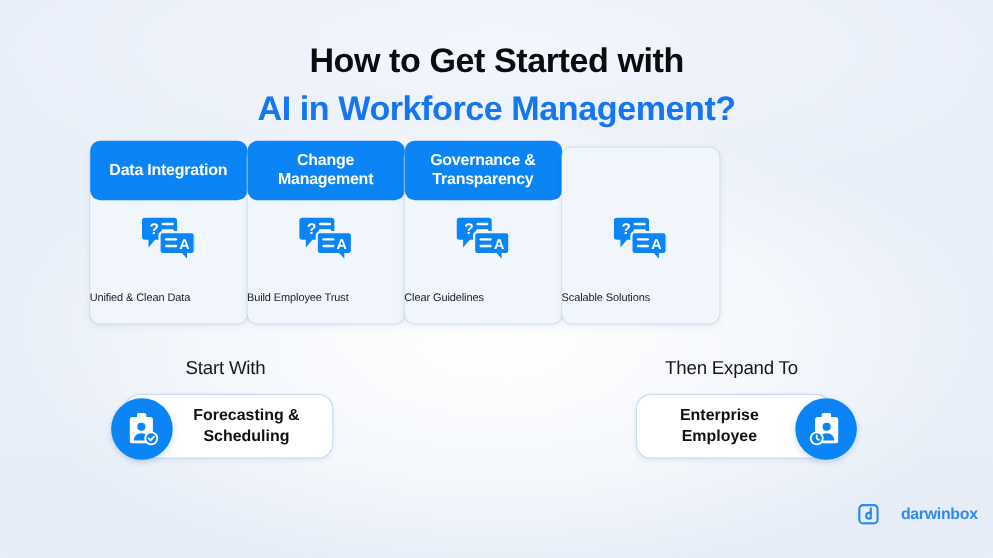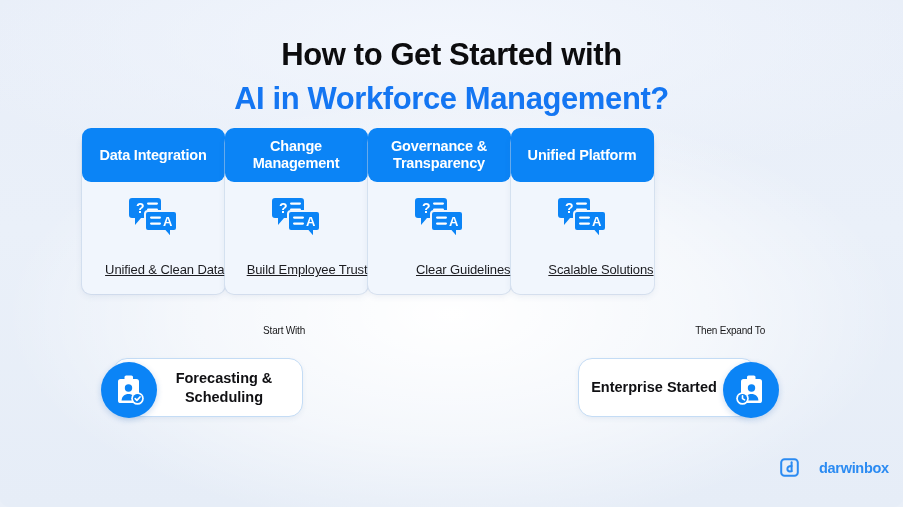--- a/index.html
+++ b/index.html
@@ -95,41 +95,40 @@
     left: 0;
     width: 143px;
     display: flex;
     justify-content: center;
   }
   .card-caption {
     position: absolute;
     bottom: 17px;
     left: 0;
     width: 143px;
-    text-align: right;
-    font-size: 13px;
+    text-align: left;
+    font-size: 10px;
     color: #1c1c20;
     letter-spacing: -0.1px;
-    text-decoration: underline;
   }
 
   
   .flow {
     position: absolute;
     top: 325px;
     left: 0;
     width: 903px;
     height: 125px;
   }
   .flow-label {
     position: absolute;
-    font-size: 10px;
+    font-size: 17px;
     color: #171719;
     letter-spacing: -0.2px;
-    text-align: right;
+    text-align: center;
   }
   #label-start { left: 105px; top: 0px; width: 200px; }
   #label-expand { left: 565px; top: 0px; width: 200px; }
 
   .pill {
     position: absolute;
     top: 33px;
     height: 59px;
     background: #ffffff;
     border: 1.3px solid #c4dcf5;
@@ -240,21 +239,20 @@
           <path d="M19 15h26a3 3 0 0 1 3 3v14a3 3 0 0 1-3 3h-3v7l-6-7H19a3 3 0 0 1-3-3V18a3 3 0 0 1 3-3z" fill="#0b84f6" stroke="#f1f6fd" stroke-width="2"></path>
           <rect x="21" y="20.5" width="11" height="2.2" rx="1.1" fill="#ffffff"></rect>
           <rect x="21" y="26.5" width="11" height="2.2" rx="1.1" fill="#ffffff"></rect>
           <text x="34" y="30" font-family="Liberation Sans, sans-serif" font-size="13" font-weight="bold" fill="#ffffff">A</text>
         </svg>
       </div>
       <div class="card-caption">Clear Guidelines</div>
     </div>
 
     <div class="card">
-      <div class="card-header">Unified Platform</div>
       <div class="card-icon">
         <svg width="48" height="44" viewBox="0 0 48 44" aria-hidden="true">
           <path d="M3 2h26a3 3 0 0 1 3 3v14a3 3 0 0 1-3 3H12l-6 7v-7H3a3 3 0 0 1-3-3V5a3 3 0 0 1 3-3z" fill="#0b84f6"></path>
           <text x="7" y="17" font-family="Liberation Sans, sans-serif" font-size="14" font-weight="bold" fill="#ffffff">?</text>
           <rect x="18" y="6.5" width="11" height="2.2" rx="1.1" fill="#ffffff"></rect>
           <rect x="18" y="12.5" width="11" height="2.2" rx="1.1" fill="#ffffff"></rect>
           <path d="M19 15h26a3 3 0 0 1 3 3v14a3 3 0 0 1-3 3h-3v7l-6-7H19a3 3 0 0 1-3-3V18a3 3 0 0 1 3-3z" fill="#0b84f6" stroke="#f1f6fd" stroke-width="2"></path>
           <rect x="21" y="20.5" width="11" height="2.2" rx="1.1" fill="#ffffff"></rect>
           <rect x="21" y="26.5" width="11" height="2.2" rx="1.1" fill="#ffffff"></rect>
           <text x="34" y="30" font-family="Liberation Sans, sans-serif" font-size="13" font-weight="bold" fill="#ffffff">A</text>
@@ -263,21 +261,21 @@
       <div class="card-caption">Scalable Solutions</div>
     </div>
 
   </div>
 
   <div class="flow">
     <div class="flow-label" id="label-start">Start With</div>
     <div class="flow-label" id="label-expand">Then Expand To</div>
 
     <div class="pill" id="pill-left">Forecasting &amp; Scheduling</div>
-    <div class="pill" id="pill-right">Enterprise Started</div>
+    <div class="pill" id="pill-right">Enterprise Employee</div>
 
   </div>
 
   <div class="badge" id="badge-left">
     <svg width="34" height="34" viewBox="0 0 34 34" aria-hidden="true">
       <rect x="6" y="6" width="21" height="24" rx="2.6" fill="#ffffff"></rect>
       <rect x="12.5" y="2.4" width="8.5" height="5.2" rx="1.6" fill="#ffffff"></rect>
       <circle cx="16.5" cy="15" r="3.7" fill="#0b84f6"></circle>
       <path d="M9.6 27.5c0-4.1 3.1-6.6 6.9-6.6s6.9 2.5 6.9 6.6z" fill="#0b84f6"></path>
       <circle cx="25.5" cy="25.5" r="6.3" fill="#ffffff"></circle>

